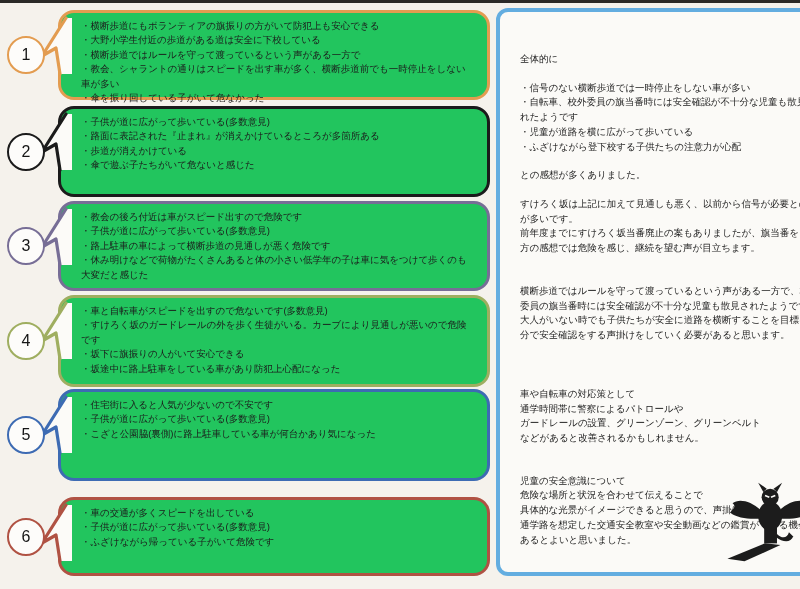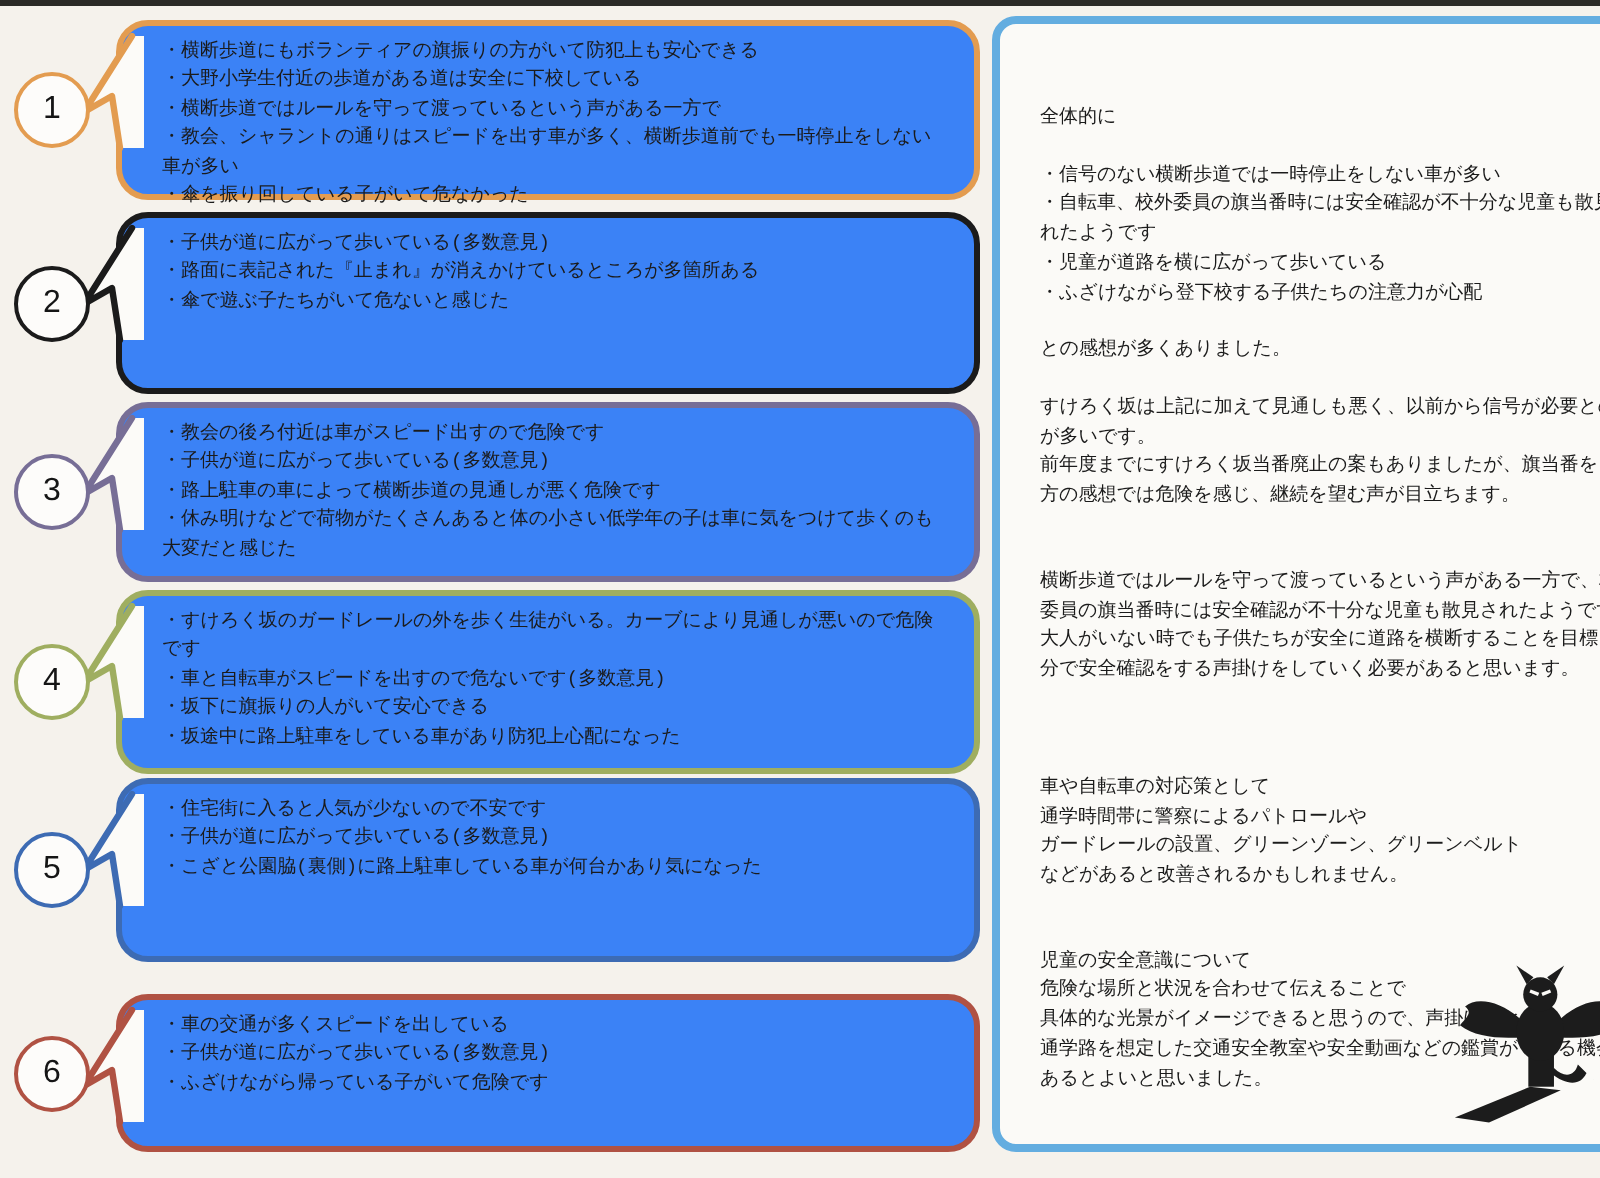--- a/index.html
+++ b/index.html
@@ -24,27 +24,26 @@
     background:#fdfcfa;
     display:flex;align-items:center;justify-content:center;
     font-size:16px;color:#151515;
     z-index:3;
   }
   .tail{position:absolute;left:36px;top:6px;z-index:2;}
   .tfill{fill:#fcfbf8;}
   .tline{fill:none;stroke:var(--c);stroke-width:3.2;stroke-linejoin:round;stroke-linecap:round;}
   .body{
     position:absolute;left:58px;right:8px;top:0;bottom:0;
-    background:#3b82f6;
+    background:#22c55e;
     border:3.4px solid var(--c);
     border-radius:16px;
     padding:6px 12px 4px 20px;
     z-index:1;
     box-sizing:border-box;
-    font-family:Liberation Mono, monospace;
   }
   .itm{font-size:9.5px;line-height:1.52;color:#1b1b1b;}
   
   .summary{
     position:absolute;left:496px;top:8px;width:348px;height:568px;
     box-sizing:border-box;
     background:#fbfaf7;
     border:4.5px solid var(--c);
     border-radius:12px;
     padding:40px 16px 16px 20px;
@@ -84,20 +83,21 @@
     <div class="circ">
         <span>2</span>
       </div>
     <svg class="tail" viewBox="0 0 36 60" width="36" height="60">
       <path class="tfill" d="M 30 2 L 6 40 L 20 32 L 24 58 L 36 58 L 36 2 Z"></path>
       <path class="tline" d="M 30 2 L 6 40 L 20 32 L 24 58"></path>
     </svg>
     <div class="body">
       <div class="itm">・子供が道に広がって歩いている(多数意見)</div>
       <div class="itm">・路面に表記された『止まれ』が消えかけているところが多箇所ある</div>
+      <div class="itm">・歩道が消えかけている</div>
       <div class="itm">・傘で遊ぶ子たちがいて危ないと感じた</div>
     </div>
   </div>
 
   <div class="brow" style="top: 201px; height: 90px; --c: #776E96;">
     <div class="circ">
         <span>3</span>
       </div>
     <svg class="tail" viewBox="0 0 36 60" width="36" height="60">
       <path class="tfill" d="M 30 2 L 6 40 L 20 32 L 24 58 L 36 58 L 36 2 Z"></path>
@@ -113,22 +113,22 @@
 
   <div class="brow" style="top: 295px; height: 92px; --c: #9FAE60;">
     <div class="circ">
         <span>4</span>
       </div>
     <svg class="tail" viewBox="0 0 36 60" width="36" height="60">
       <path class="tfill" d="M 30 2 L 6 40 L 20 32 L 24 58 L 36 58 L 36 2 Z"></path>
       <path class="tline" d="M 30 2 L 6 40 L 20 32 L 24 58"></path>
     </svg>
     <div class="body">
+      <div class="itm">・車と自転車がスピードを出すので危ないです(多数意見)</div>
       <div class="itm">・すけろく坂のガードレールの外を歩く生徒がいる。カーブにより見通しが悪いので危険です</div>
-      <div class="itm">・車と自転車がスピードを出すので危ないです(多数意見)</div>
       <div class="itm">・坂下に旗振りの人がいて安心できる</div>
       <div class="itm">・坂途中に路上駐車をしている車があり防犯上心配になった</div>
     </div>
   </div>
 
   <div class="brow" style="top: 389px; height: 92px; --c: #3D6BB3;">
     <div class="circ">
         <span>5</span>
       </div>
     <svg class="tail" viewBox="0 0 36 60" width="36" height="60">

